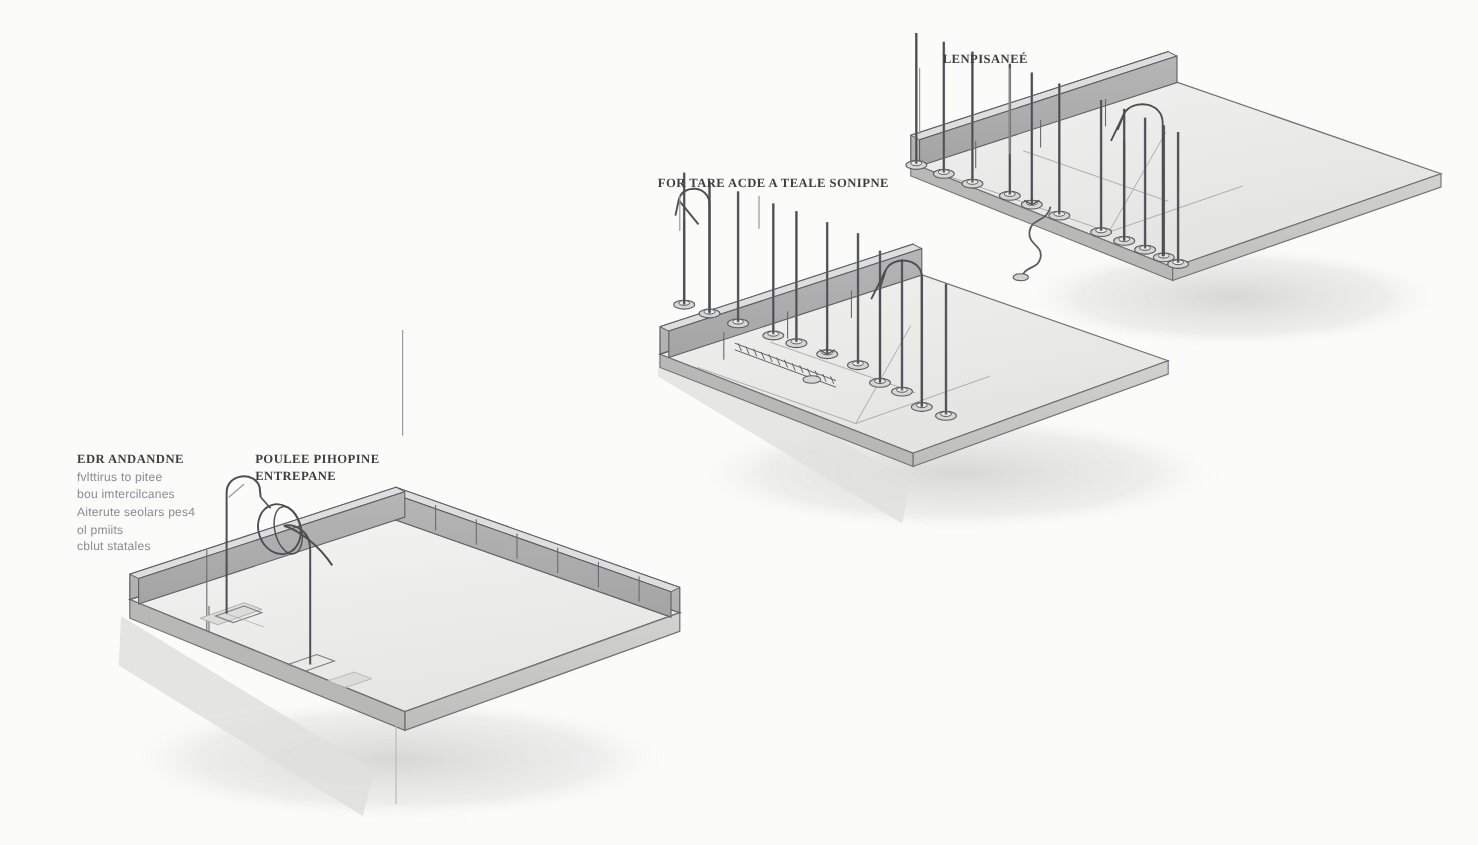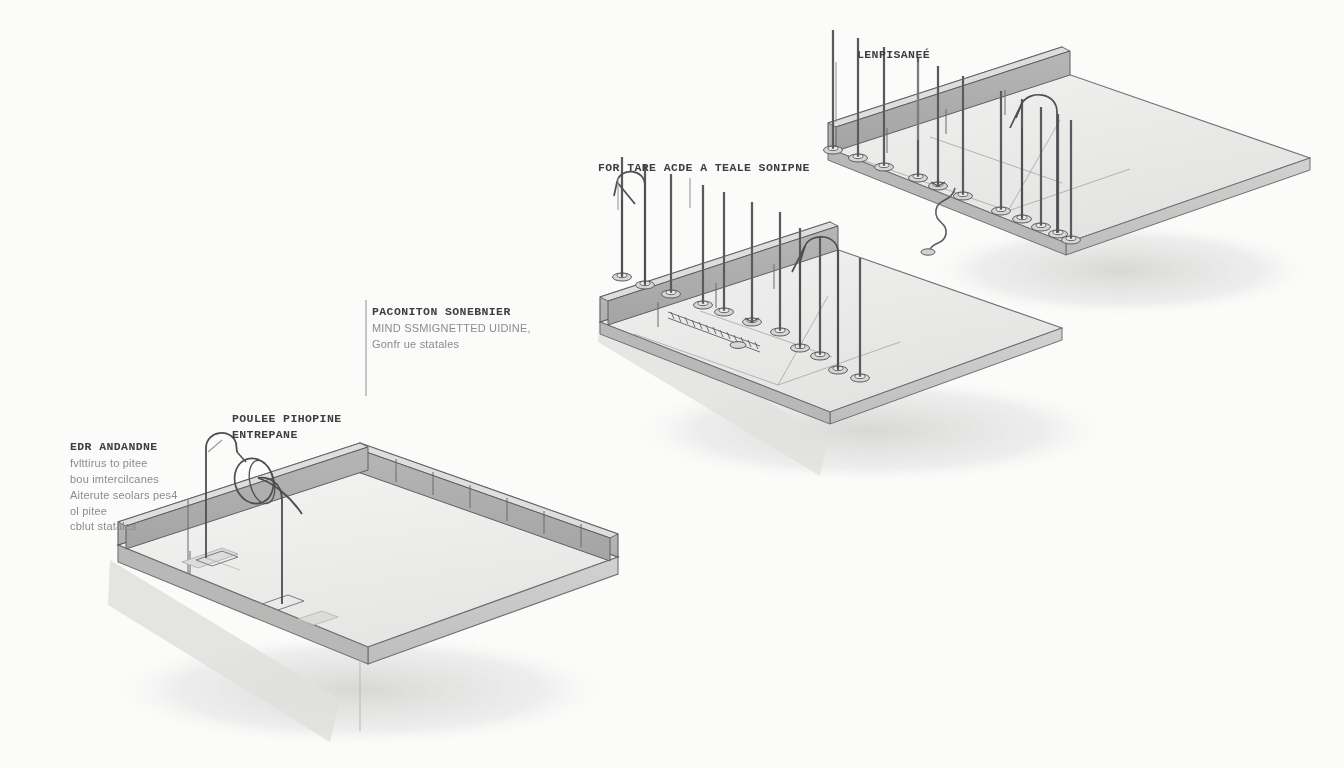--- a/index.html
+++ b/index.html
@@ -23,36 +23,36 @@
     inset: 0;
     width: 1344px;
     height: 768px;
   }
   .anno {
     position: absolute;
     white-space: nowrap;
     pointer-events: auto;
   }
   .anno-title {
-    font-family: Liberation Mono, monospace;
+    font-family: Liberation Serif, serif;
     font-weight: bold;
     font-size: 11.5px;
     letter-spacing: 0.4px;
     color: #3e3e40;
     margin: 0 0 3px 0;
   }
   .anno-line {
     font-family: "Liberation Sans", sans-serif;
     font-size: 11px;
     letter-spacing: 0.2px;
     color: #8b8b90;
     margin: 0 0 1px 0;
     line-height: 1.35;
   }
-  .anno-a { left: 70px; top: 440px; }
+  .anno-a { left: 70px; top: 412px; }
   .anno-b { left: 232px; top: 412px; }
   .anno-c { left: 372px; top: 305px; }
   .anno-d { left: 598px; top: 161px; text-align: right; }
   .anno-e { left: 857px; top: 48px; }
 </style>
 </head>
 <body>
 
 <div id="stage">
 
@@ -285,34 +285,29 @@
       <path d="M836 62 L836 122"></path>
       <path d="M918 62 L918 140"></path>
     </g>
   </svg>
 
   <div class="anno anno-a">
     <div class="anno-title">EDR ANDANDNE</div>
     <div class="anno-line">fvlttirus to pitee</div>
     <div class="anno-line">bou imtercilcanes</div>
     <div class="anno-line">Aiterute seolars pes4</div>
-    <div class="anno-line">ol pitee</div>
+    <div class="anno-line">ol pmiits</div>
     <div class="anno-line">cblut statales</div>
   </div>
 
   <div class="anno anno-b">
     <div class="anno-title">POULEE PIHOPINE</div>
     <div class="anno-title">ENTREPANE</div>
   </div>
 
-  <div class="anno anno-c">
-    <div class="anno-title">PACONITON SONEBNIER</div>
-    <div class="anno-line">MIND SSMIGNETTED UIDINE,</div>
-    <div class="anno-line">Gonfr ue statales</div>
-  </div>
 
   <div class="anno anno-d">
     <div class="anno-title">FOR TARE ACDE A TEALE SONIPNE</div>
   </div>
 
   <div class="anno anno-e">
     <div class="anno-title">LENPISANEÉ</div>
   </div>
 
 </div>

